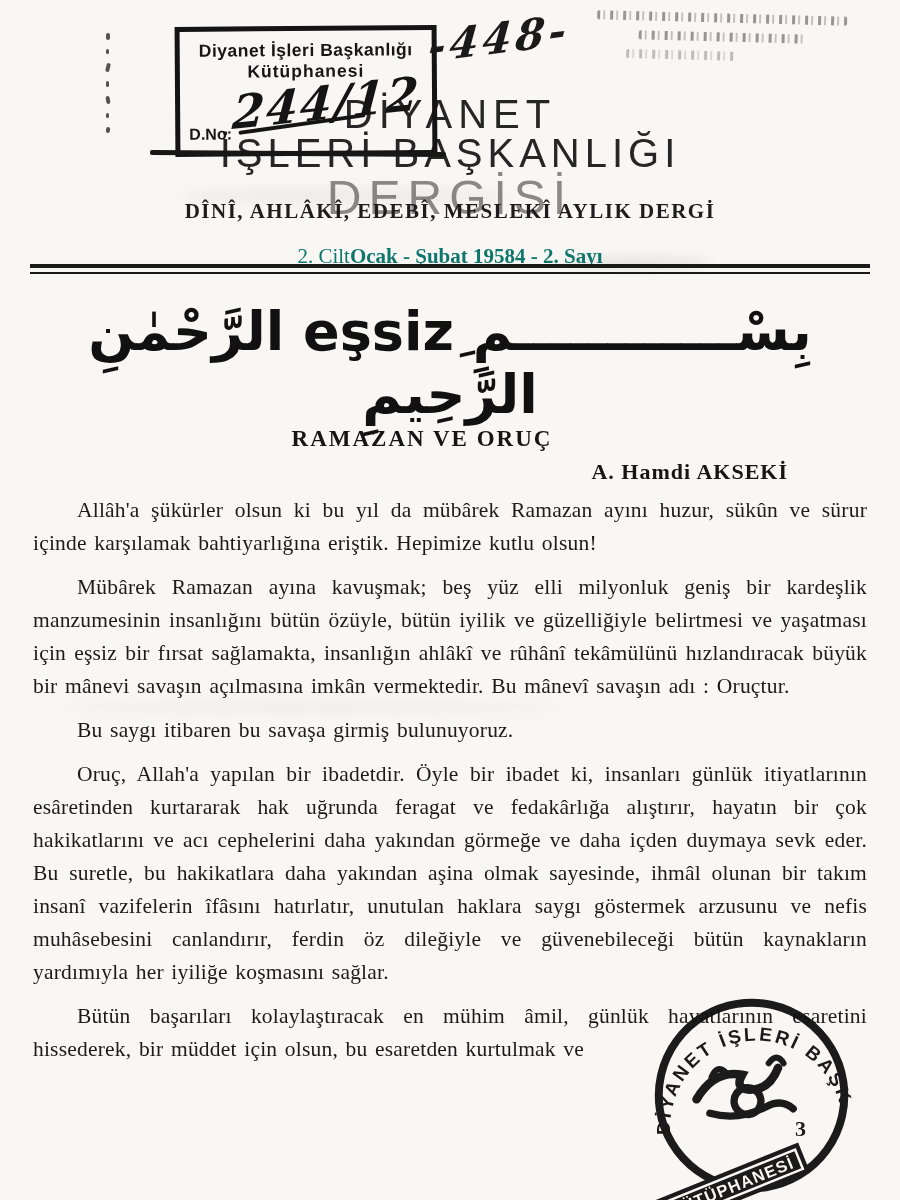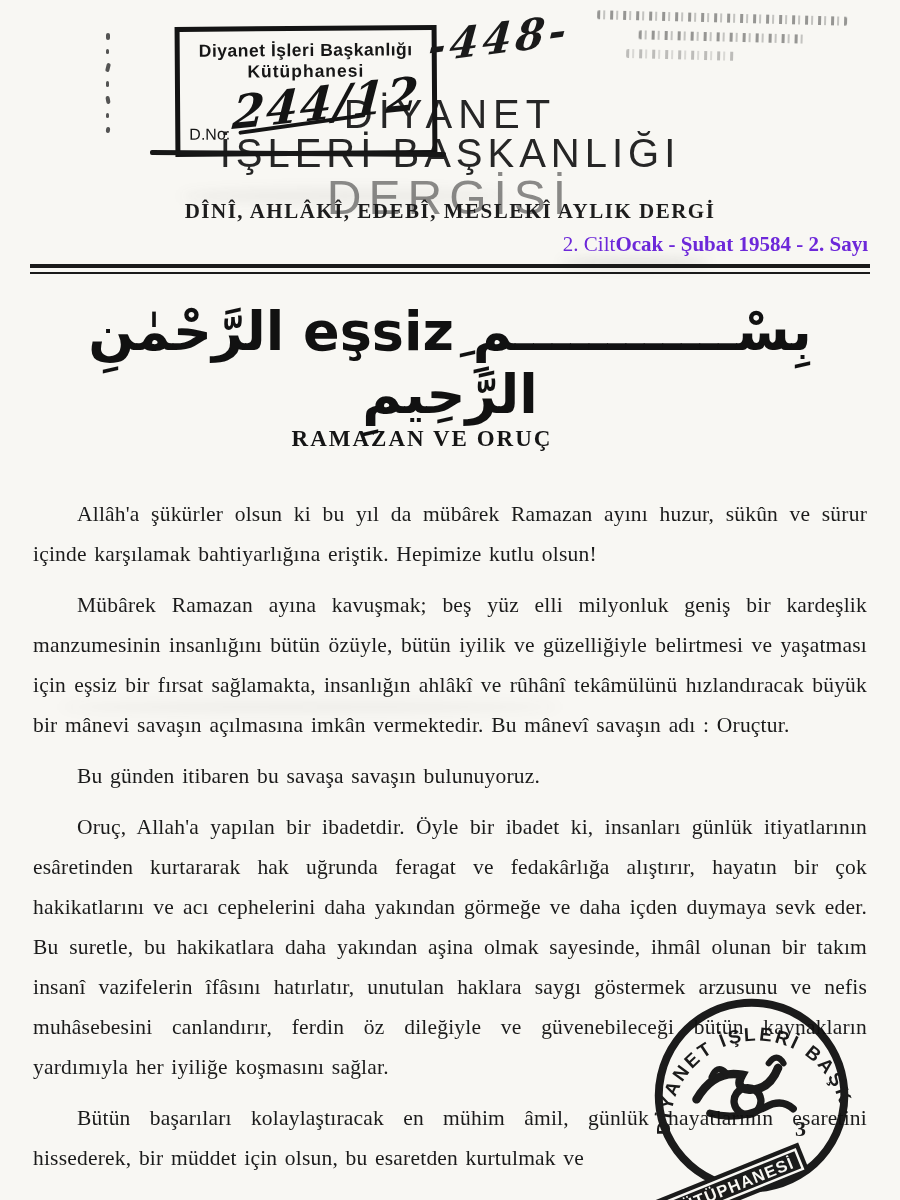--- a/index.html
+++ b/index.html
@@ -28,21 +28,21 @@
   .stamp-box{
     position:absolute;left:175px;top:26px;width:252px;height:120px;
     border:5px solid #141414;
     font-family:"Liberation Sans", sans-serif;
     color:#161616;
     z-index:4;
     transform:rotate(-.4deg);
   }
   .stamp-box .sb-line1{margin-top:9px;text-align:center;font-weight:bold;font-size:17.5px;letter-spacing:.5px;}
   .stamp-box .sb-line2{text-align:center;font-weight:bold;font-size:17.5px;letter-spacing:1px;}
-  .stamp-box .sb-dno{position:absolute;left:9px;bottom:8px;font-weight:normal;font-size:16px;}
+  .stamp-box .sb-dno{position:absolute;left:9px;bottom:8px;font-weight:bold;font-size:16px;}
 
   
   .dno-hand{
     position:absolute;left:232px;top:76px;z-index:6;
     font-family:"DejaVu Serif", serif;font-style:italic;font-weight:bold;
     font-size:46px;color:#141414;
     transform:rotate(-6deg) skewX(-10deg);
     letter-spacing:2px;
   }
   .dno-underline{
@@ -73,43 +73,43 @@
   .mh1{position:absolute;top:92px;width:100%;font-size:40px;letter-spacing:6px;}
   .mh2{position:absolute;top:131px;width:100%;font-size:40px;letter-spacing:5px;}
   .mh3{position:absolute;top:170px;width:100%;font-size:48px;letter-spacing:7px;
     opacity:.52;filter:blur(.6px);}
   .strike-line{position:absolute;left:150px;top:151px;width:296px;height:5px;background:#171717;
     transform:rotate(.4deg);z-index:5;border-radius:2px;}
 
   .subtitle{position:absolute;top:199px;width:100%;text-align:center;
     font-weight:bold;font-size:21px;letter-spacing:1.5px;color:#1d1d1d;z-index:2;}
 
-  .vol-row{position:absolute;top:232px;left:32px;right:32px;display:flex;
-    justify-content:flex-end;align-items:baseline;font-size:21px;font-weight:bold;color:#6d28d9;z-index:2;}
+  .vol-row{position:absolute;top:244px;left:32px;right:32px;display:flex;
+    justify-content:center;align-items:baseline;font-size:21px;font-weight:bold;color:#0f766e;z-index:2;}
   .vol-row .vol{font-weight:normal;font-size:21px;}
   .rule-wrap{position:absolute;top:264px;left:30px;width:840px;z-index:2;}
   .rule-a{height:4px;background:#1a1a1a;
     background-image:linear-gradient(90deg,#1a1a1a 60%,rgba(26,26,26,.55) 63%,#1a1a1a 72%);}
   .rule-b{height:2.5px;background:#1a1a1a;margin-top:3.5px;
     background-image:linear-gradient(90deg,#1a1a1a 55%,rgba(26,26,26,.4) 58%,#1a1a1a 66%);}
 
   
   .basmala{position:absolute;top:300px;width:100%;text-align:center;
     font-size:54px;color:#111;direction:rtl;z-index:1;
     font-family:"DejaVu Sans", sans-serif;font-weight:bold;}
 
   
   .article-title{position:absolute;top:426px;width:100%;text-align:center;
     transform:translateX(-28px);
     font-weight:bold;font-size:23px;letter-spacing:2px;color:#151515;}
   .article-author{position:absolute;top:459px;left:0;right:112px;text-align:right;
     font-weight:bold;font-size:22px;letter-spacing:1px;color:#151515;}
 
   .body-text{position:absolute;left:33px;top:494px;width:834px;
-    font-size:21.5px;line-height:40px;text-align:justify;color:#1b1b1b;
+    font-size:21.5px;line-height:33px;text-align:justify;color:#1b1b1b;
     word-spacing:2px;letter-spacing:.2px;}
   .body-text p{margin:0 0 11px 0;text-indent:44px;}
 
   
   .round-stamp{position:absolute;left:628px;top:988px;width:262px;height:232px;z-index:8;opacity:.95;}
 
   
   .page-number{position:absolute;left:795px;top:1116px;font-size:22px;font-weight:bold;color:#1c1c1c;z-index:7;}
 
   
@@ -167,25 +167,26 @@
 
   <div class="faded-stamp">
     <div class="fs-row fs-r1"></div>
     <div class="fs-row fs-r2"></div>
     <div class="fs-row fs-r3"></div>
   </div>
 
   <div class="basmala">بِسْــــــــــــمِ eşsizِ الرَّحْمٰنِ الرَّحِيمِ</div>
 
   <div class="article-title">RAMAZAN VE ORUÇ</div>
+  <div class="article-author">A. Hamdi AKSEKİ</div>
 
   <div class="body-text">
     <p>Allâh'a şükürler olsun ki bu yıl da mübârek Ramazan ayını  huzur, sükûn ve sürur içinde karşılamak bahtiyarlığına eriştik. Hepimize kutlu olsun!</p>
     <p>Mübârek Ramazan ayına kavuşmak; beş yüz elli milyonluk geniş bir kardeşlik manzumesinin insanlığını bütün özüyle, bütün iyilik ve güzelliğiyle belirtmesi ve yaşatması için eşsiz bir fırsat sağlamakta, insanlığın ahlâkî ve rûhânî tekâmülünü hızlandıracak büyük bir mânevi savaşın açılmasına imkân vermektedir. Bu mânevî savaşın adı : Oruçtur.</p>
-    <p>Bu günden itibaren bu savaşa savaşın bulunuyoruz.</p>
+    <p>Bu saygı itibaren bu savaşa girmiş bulunuyoruz.</p>
     <p>Oruç, Allah'a yapılan bir ibadetdir. Öyle bir ibadet ki, insanları günlük itiyatlarının esâretinden kurtararak hak uğrunda feragat ve fedakârlığa alıştırır, hayatın bir çok hakikatlarını ve acı cephelerini daha yakından görmeğe ve daha içden duymaya sevk eder. Bu suretle, bu hakikatlara daha yakından aşina olmak sayesinde, ihmâl olunan bir takım insanî vazifelerin îfâsını hatırlatır, unutulan haklara saygı göstermek arzusunu ve nefis muhâsebesini canlandırır, ferdin öz dileğiyle ve  güvenebileceği bütün kaynakların yardımıyla her iyiliğe koşmasını sağlar.</p>
     <p>Bütün başarıları kolaylaştıracak en mühim âmil, günlük hayatlarının esaretini hissederek, bir müddet için olsun, bu esaretden kurtulmak ve</p>
   </div>
 
   <div class="page-number">3</div>
 
   <div class="round-stamp">
     <svg width="262" height="232" viewBox="0 0 210 190">
       <g transform="rotate(-9 100 95)" stroke="#101010" fill="none">
         <circle cx="100" cy="88" r="76" stroke-width="6.5"></circle>

